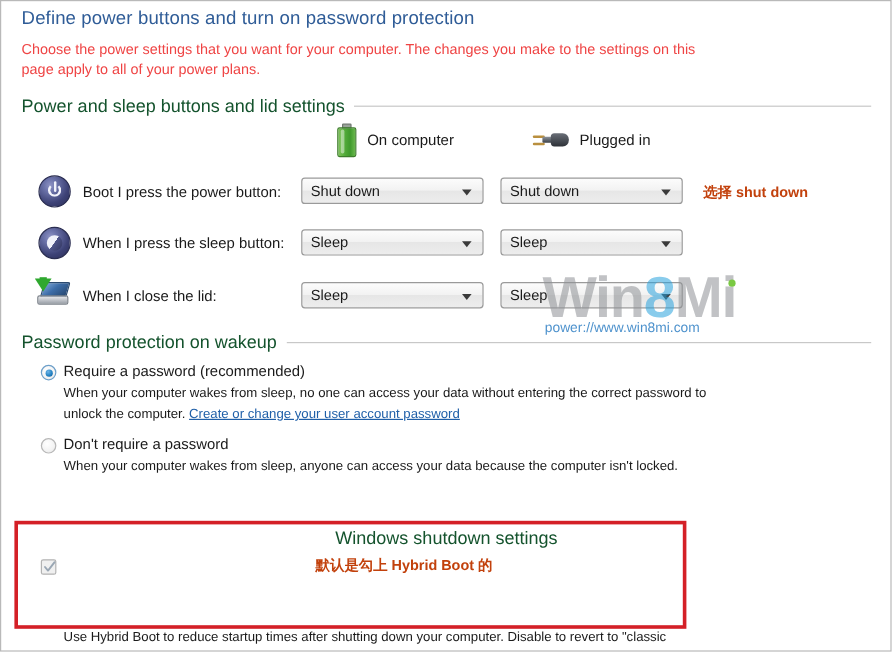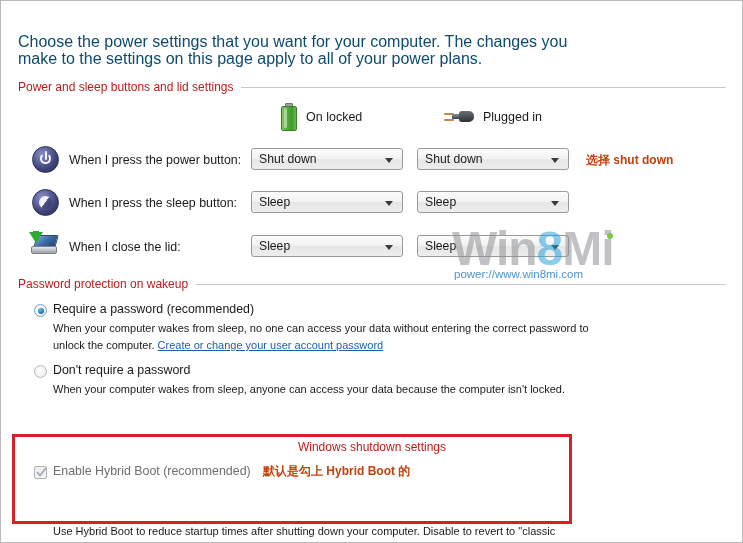--- a/index.html
+++ b/index.html
@@ -32,32 +32,32 @@
     font-size: 15.5px;
     color: #2f5c97;
     letter-spacing: 0.1px;
     white-space: nowrap;
   }
   .page-desc {
     position: absolute;
     left: 17px;
     top: 32px;
     width: 570px;
-    font-size: 16px;
+    font-size: 12px;
     line-height: 17px;
-    color: #0c4a6e;
+    color: #ef4444;
   }
 
   
   .group-head {
     position: absolute;
     display: flex;
     align-items: center;
-    font-size: 12px;
-    color: #b91c1c;
+    font-size: 15px;
+    color: #14532d;
     white-space: nowrap;
   }
   .group-head .rule {
     height: 1px;
     background: #c8c8c8;
     margin-left: 8px;
   }
 
   
   .col-head {
@@ -341,48 +341,49 @@
     color: #2f7fc4;
     opacity: 0.85;
     white-space: nowrap;
   }
 </style>
 </head>
 <body>
 
 <div id="page">
 
+  <div class="page-title">Define power buttons and turn on password protection</div>
   <div class="page-desc">Choose the power settings that you want for your computer. The changes you make to the settings on this page apply to all of your power plans.</div>
 
   <div class="group-head" style="left:17px; top:79px; width:708px;">
     <span>Power and sleep buttons and lid settings</span>
     <span class="rule" style="flex:1;"></span>
   </div>
 
   <div class="col-head" style="left:280px; top:102px;">
     <span class="battery">
       <span class="cap"></span>
         <span class="body"></span>
         <span class="shine"></span>
     </span>
-    <span class="label">On locked</span>
+    <span class="label">On computer</span>
   </div>
 
   <div class="col-head" style="left:443px; top:106px;">
     <span class="plug">
       <span class="pin1"></span>
         <span class="pin2"></span>
         <span class="cord"></span>
         <span class="head"></span>
     </span>
     <span class="label">Plugged in</span>
   </div>
 
   <span class="ico-power" style="left:31px; top:145px;"></span>
-  <div class="row-label" style="left:68px; top:152px;">When I press the power button:</div>
+  <div class="row-label" style="left:68px; top:152px;">Boot I press the power button:</div>
   <div class="combo" style="left:250px; top:147px; width:152px;">
     <span>Shut down</span>
     <span class="arrow"></span>
   </div>
   <div class="combo" style="left:416px; top:147px; width:152px;">
     <span>Shut down</span>
     <span class="arrow"></span>
   </div>
   <div class="annot" style="left:585px; top:151px;">选择 shut down</div>
 
@@ -435,20 +436,19 @@
   <div class="group-head" style="left:17px; top:439px; width:708px;flex-direction:column;">
     <span>Windows shutdown settings</span>
     <span class="rule" style="flex:1;"></span>
   </div>
 
   <span class="checkbox" style="left:33px; top:465px;">
     <svg width="13" height="13" viewBox="0 0 13 13" aria-hidden="true">
       <path d="M2.5 6.5 L5 9.5 L10.5 2.5" stroke="#9aa7b4" stroke-width="1.6" fill="none" stroke-linecap="round" stroke-linejoin="round"></path>
     </svg>
   </span>
-  <div class="opt-title" style="left:52px; top:463px; color:#6f6f6f;">Enable Hybrid Boot (recommended)</div>
   <div class="annot" style="left:262px; top:462px;">默认是勾上 Hybrid Boot 的</div>
 
   <div class="opt-body" style="left:52px; top:482px; width:510px;margin-top:40px;"><span>Use Hybrid Boot to reduce startup times after shutting down your computer. Disable to revert to "classic shutdown" behavior. Restart behavior is never affected by this setting. </span><span class="link">Learn More</span></div>
 
   <div class="redbox" style="left:11px; top:433px; width:560px; height:90px;"></div>
 
 </div>
 
 </body></html>

